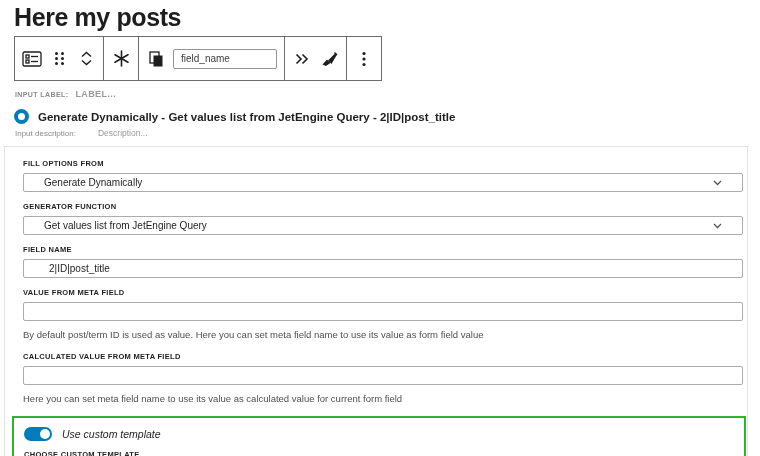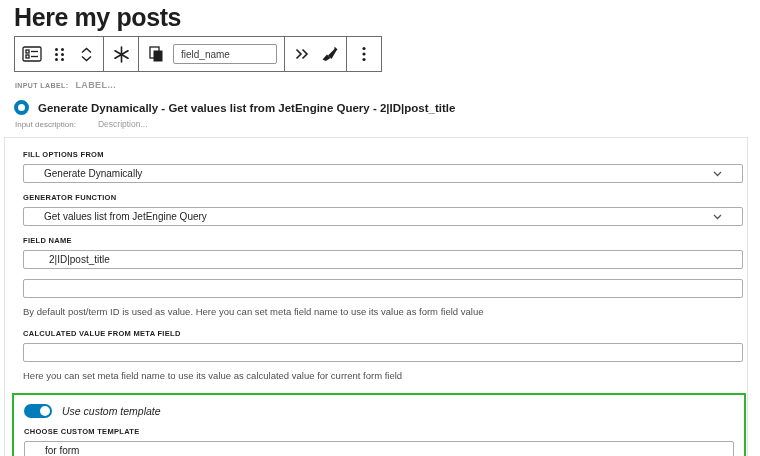--- a/index.html
+++ b/index.html
@@ -8,21 +8,21 @@
     width:760px; height:456px; overflow:hidden;
     background:#ffffff; color:#1e1e1e;
     font-family:"Liberation Sans", sans-serif;
   }
   .page-title {
     margin:2px 0 0 14px; font-size:25px; line-height:30px;
     font-weight:700; letter-spacing:-0.4px;
   }
   
   .toolbar {
-    display:inline-flex; align-items:stretch; height:36px;
+    display:inline-flex; align-items:stretch; height:45px;
     border:1px solid #6c6c6c; background:#fff; margin:4px 0 0 14px;
   }
   .tb-group { display:flex; align-items:center; padding:0 7px; gap:7px; border-right:1px solid #6c6c6c; }
   .tb-group:last-child { border-right:none; }
   .icon-btn { display:flex; align-items:center; justify-content:center; min-width:20px; height:24px; cursor:pointer; }
   .drag-dots { display:grid; grid-template-columns:repeat(2,3px); grid-auto-rows:3px; gap:2px 3px; }
   .drag-dots i { background:#1e1e1e; border-radius:50%; display:block; }
   .movers { display:flex; flex-direction:column; align-items:center; gap:1px; }
   .fieldname-input {
     width:104px; height:20px; border:1px solid #949494; border-radius:2px;
@@ -184,20 +184,21 @@
   <div class="control">
     <span>Get values list from JetEngine Query</span>
     <svg class="chev" width="9" height="6" viewBox="0 0 9 6" fill="none" stroke="#555" stroke-width="1.3">
         <polyline points="1,1 4.5,4.5 8,1"></polyline>
       </svg>
   </div>
 
   <div class="f-label">FIELD NAME</div>
   <input class="control" value="2|ID|post_title" style="">
 
+  <div class="f-label">VALUE FROM META FIELD</div>
   <input class="control" value="" style="">
   <div class="help">By default post/term ID is used as value. Here you can set meta field name to use its value as form field value</div>
 
   <div class="f-label">CALCULATED VALUE FROM META FIELD</div>
   <input class="control" value="" style="">
   <div class="help">Here you can set meta field name to use its value as calculated value for current form field</div>
 
   <div class="highlight-box">
     <div class="toggle-row">
       <span class="toggle">

